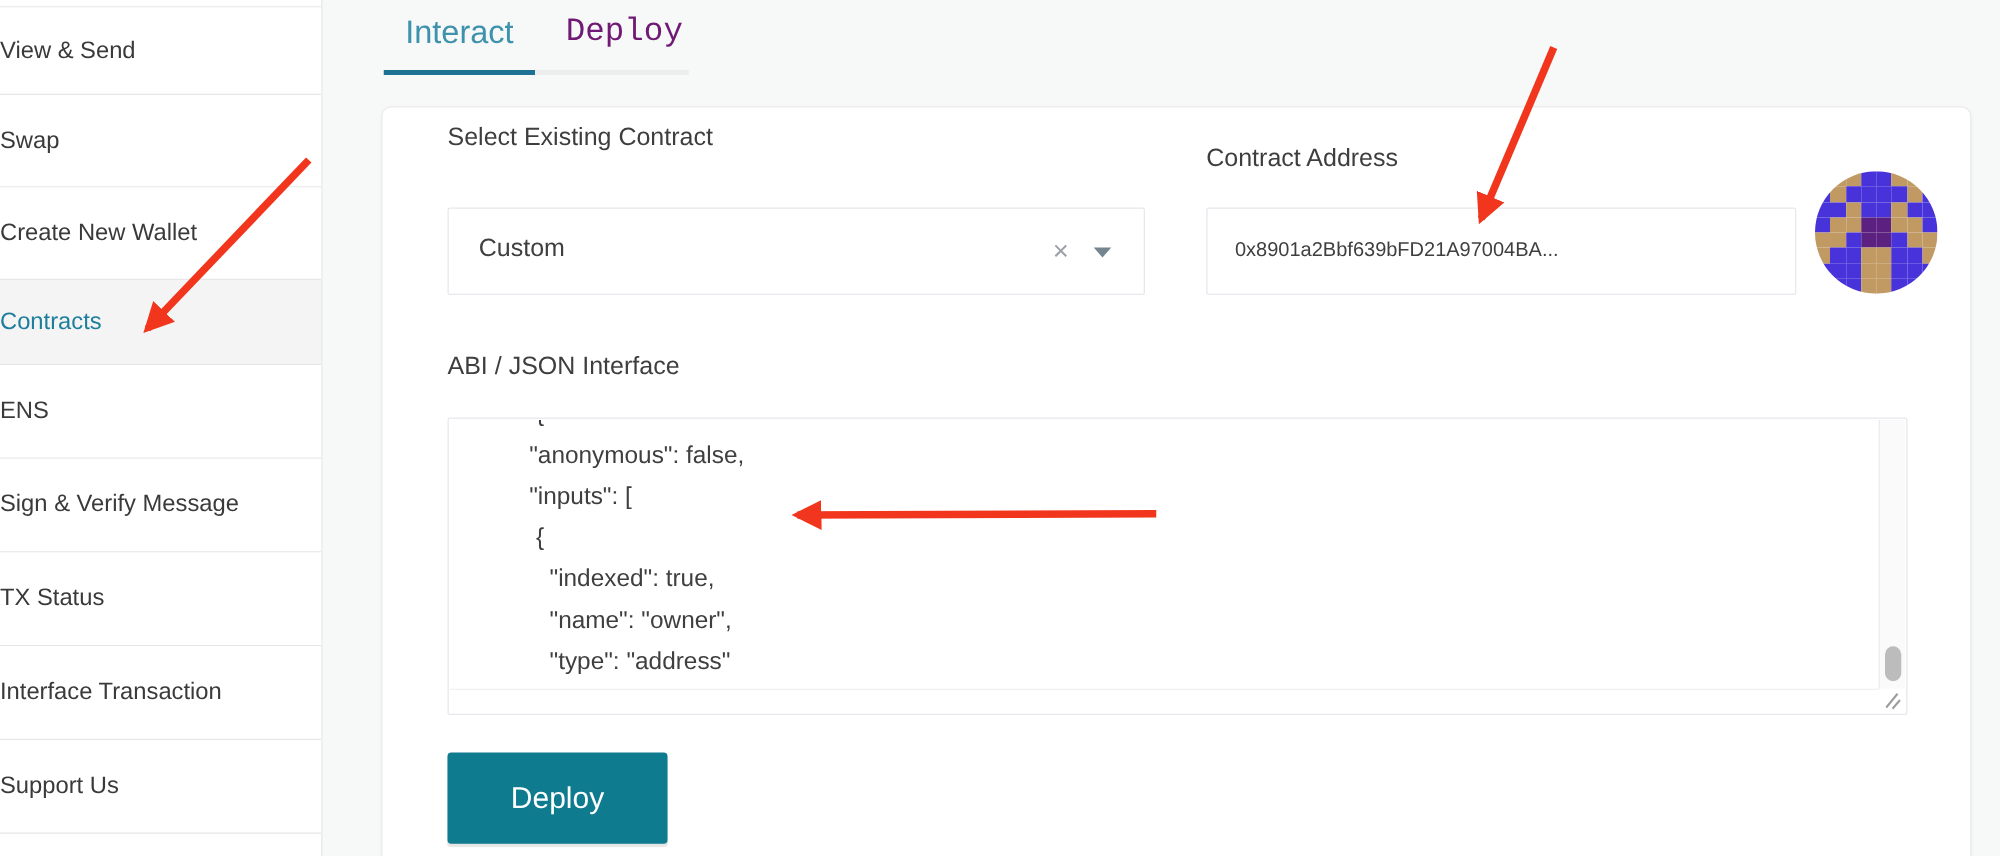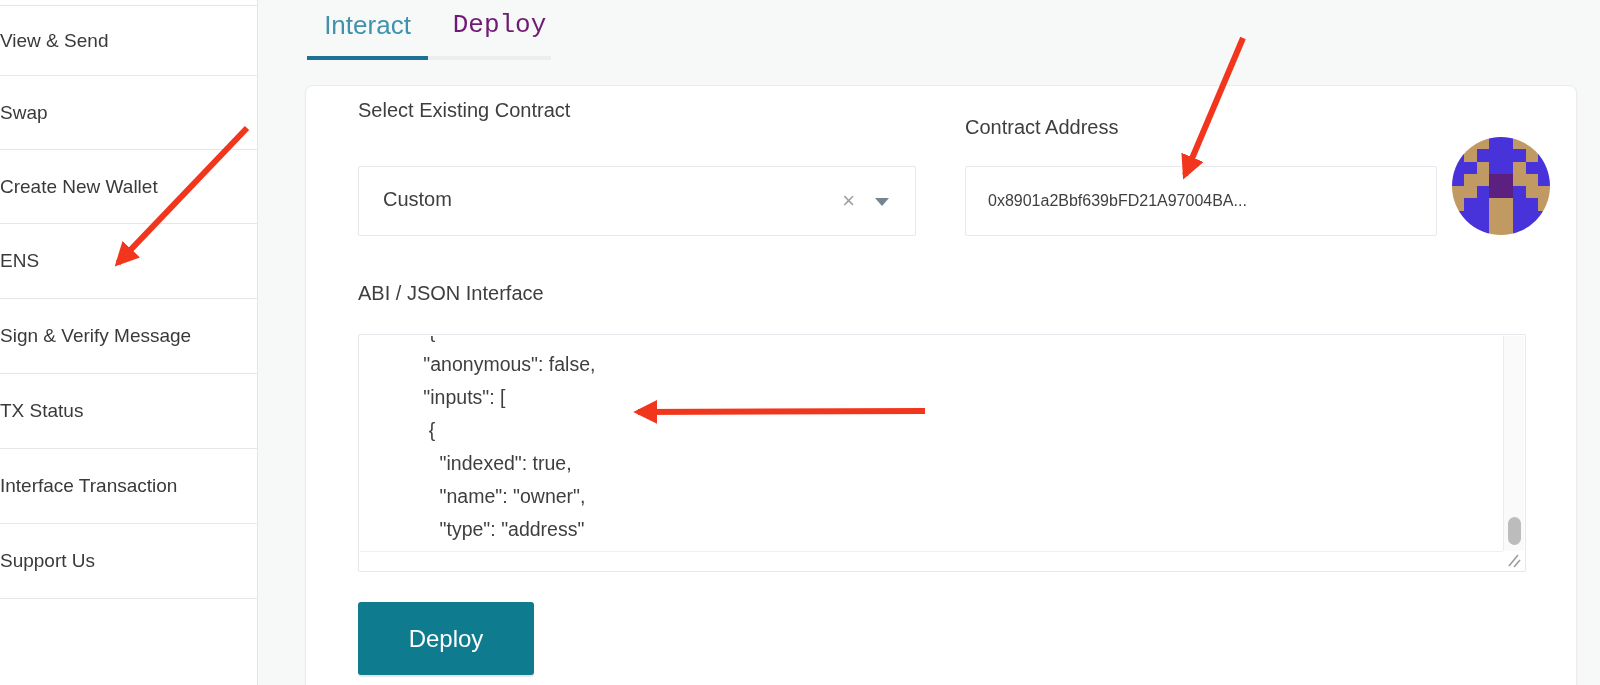--- a/index.html
+++ b/index.html
@@ -81,20 +81,21 @@
 </style>
 </head>
 <body>
 
 <nav class="sidebar">
   <div class="side-spacer"></div>
   <ul id="sidebar-list" style="list-style:none">
       <li class="side-item h70">View &amp; Send</li>
       <li class="side-item h74">Swap</li>
       <li class="side-item h74">Create New Wallet</li>
+      <li class="side-item h68 active">Contracts</li>
       <li class="side-item ">ENS</li>
       <li class="side-item ">Sign &amp; Verify Message</li>
       <li class="side-item ">TX Status</li>
       <li class="side-item ">Interface Transaction</li>
       <li class="side-item ">Support Us</li>
     </ul>
 </nav>
 
 <div class="tabs">
   <div class="tab tab-interact">Interact</div>

